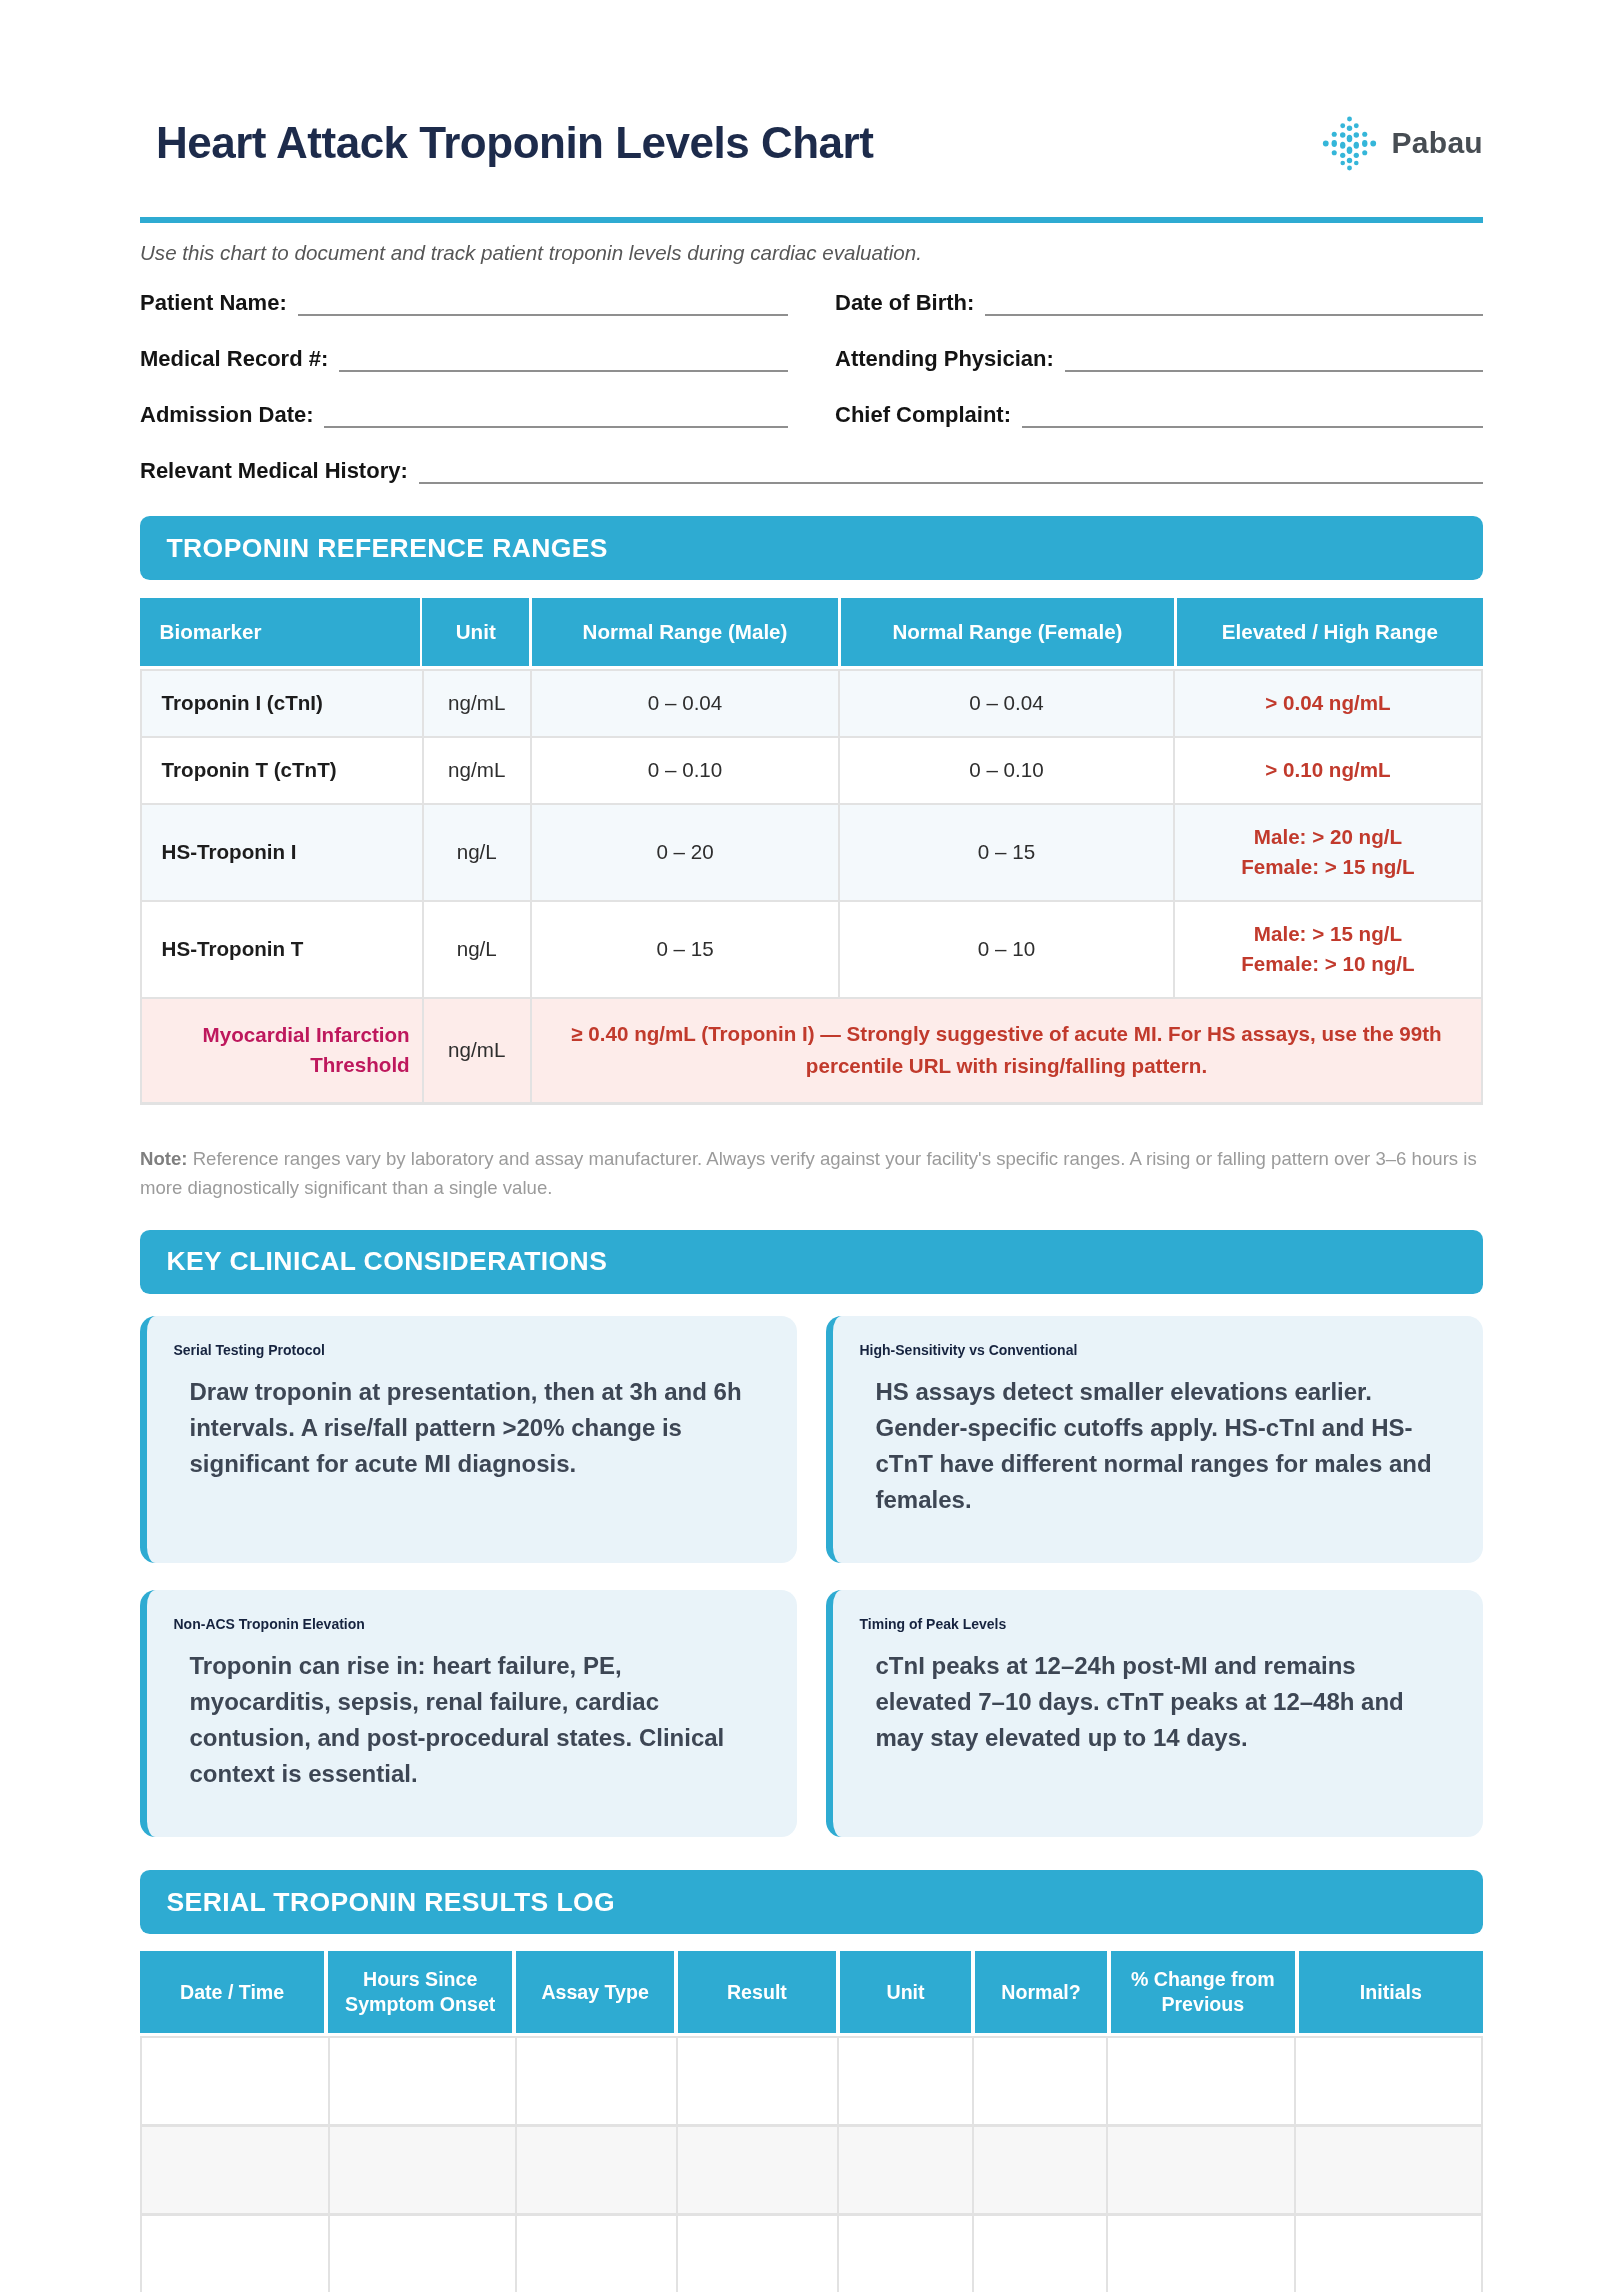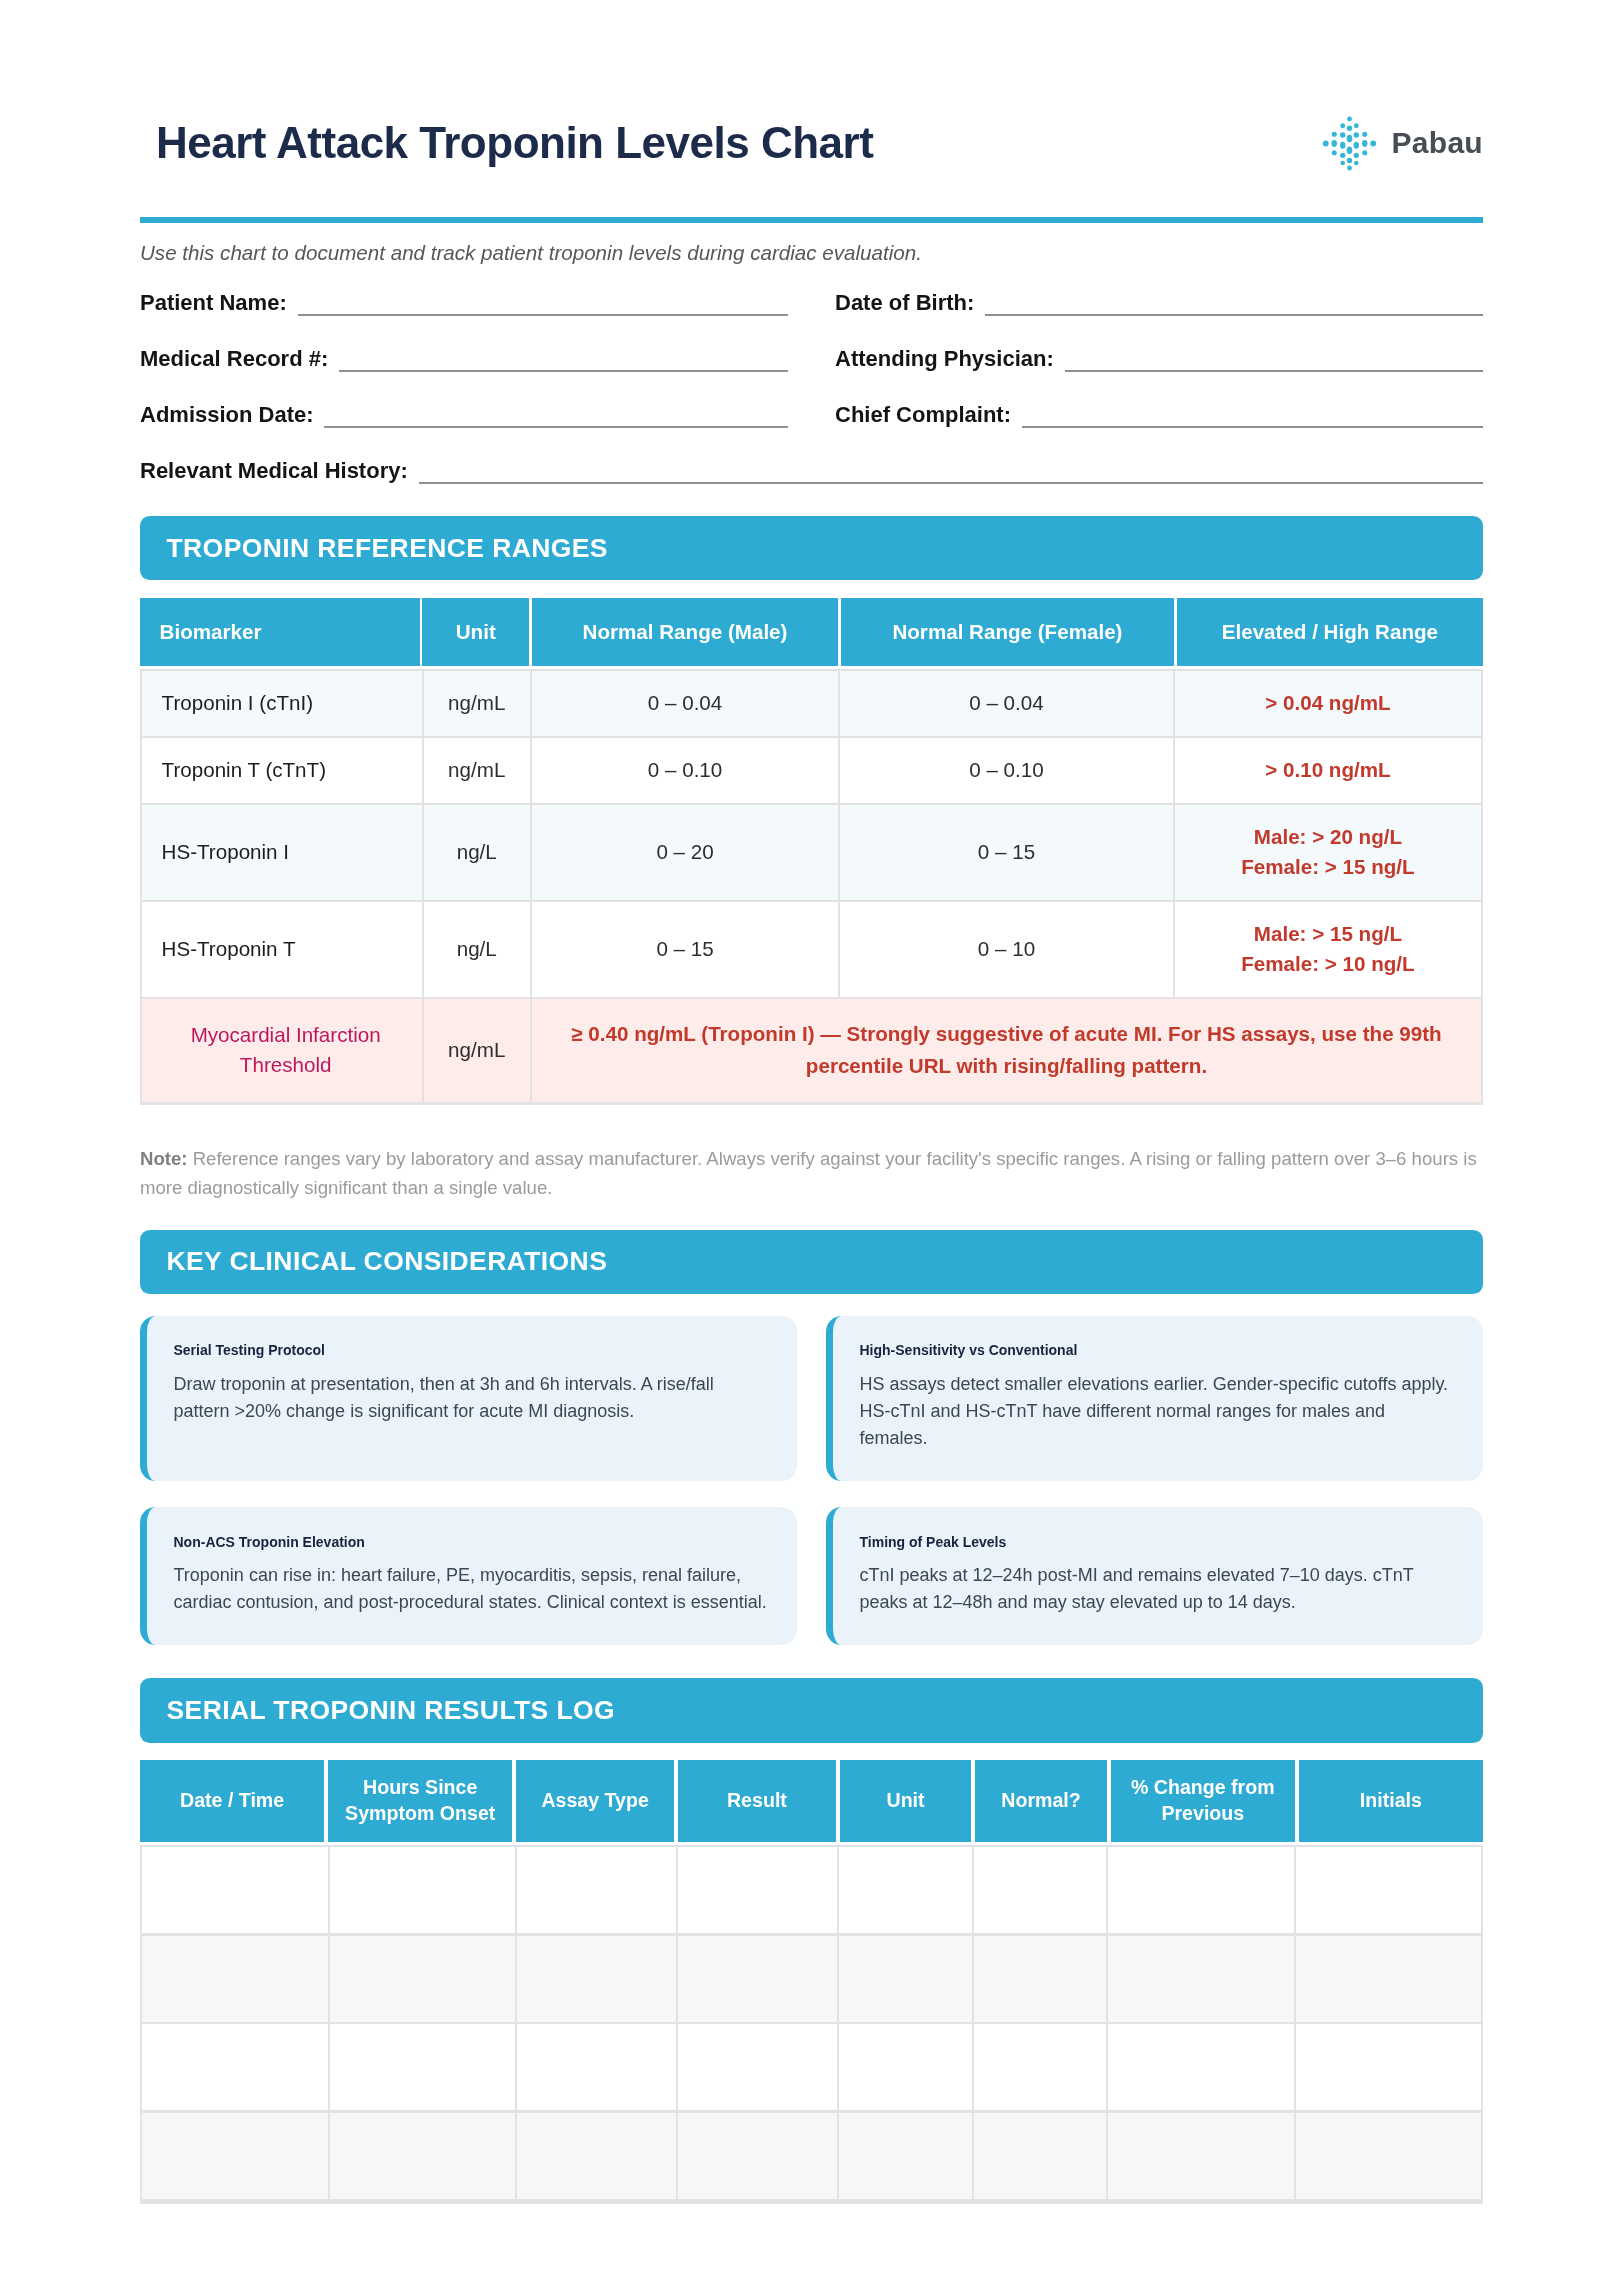--- a/index.html
+++ b/index.html
@@ -51,42 +51,42 @@
   }
   .hcell.left { justify-content: flex-start; text-align: left; padding-left: 19.6px; }
   .ref-body {
     margin-top: 2.9px; gap: 2px; background: #e2e2e2;
     padding: 2px 2px 2.9px 2px;
   }
   .cell {
     display: flex; align-items: center; justify-content: center;
     font-size: 20.6px; color: #2e2e2e; padding: 17.6px 11.8px; text-align: center; line-height: 1.45;
   }
-  .cell.name { justify-content: flex-start; text-align: center; font-weight: normal; color: #1d1d1d; padding-left: 19.6px; }
+  .cell.name { justify-content: flex-start; text-align: right; font-weight: bold; color: #1d1d1d; padding-left: 19.6px; }
   .cell.red { color: #c13a2c; font-weight: bold; flex-direction: column; }
   .rowA { background: #f4f9fc; }
   .rowB { background: #ffffff; }
   .rowT { background: #fdecea; }
   .cell.span3 { grid-column: 3 / 6; padding: 19.6px 35px; line-height: 1.55; }
 
   
   .note { margin: 39px 0 0 0; font-size: 18.6px; color: #9b9b9b; line-height: 1.6; }
   .note b { color: #7f7f7f; }
 
   
   .cards {
     display: grid; grid-template-columns: 1fr 1fr;
     gap: 26.5px 29px; margin: 21.6px 0 33px 0;
   }
   .card {
     background: #e9f3f9; border-left: 7.8px solid #2eabd2;
     border-radius: 15.7px; padding: 26.5px 29px 29px 26.5px;
   }
   .card h3 { margin: 0 0 12.7px 0; font-size: 14px; color: #16233f; }
-  .card p { margin: 0; font-size: 18px; color: #3d4654; line-height: 1.5; }
+  .card p { margin: 16px; font-size: 24px; color: #3d4654; line-height: 1.5; font-weight: bold; }
 
   
   .log-head, .log-body { display: grid; grid-template-columns: 14fr 14fr 12fr 12fr 10fr 10fr 14fr 14fr; }
   .log-head { gap: 3.9px; margin-top: 16.7px; }
   .log-head .hcell { font-size: 19.6px; padding: 15.7px 9.8px; }
   .log-body {
     margin-top: 2.9px; gap: 2.9px 2px; background: #e2e2e2;
     padding: 2px 2px 4.9px 2px;
   }
   .log-cell { height: 86px; }

